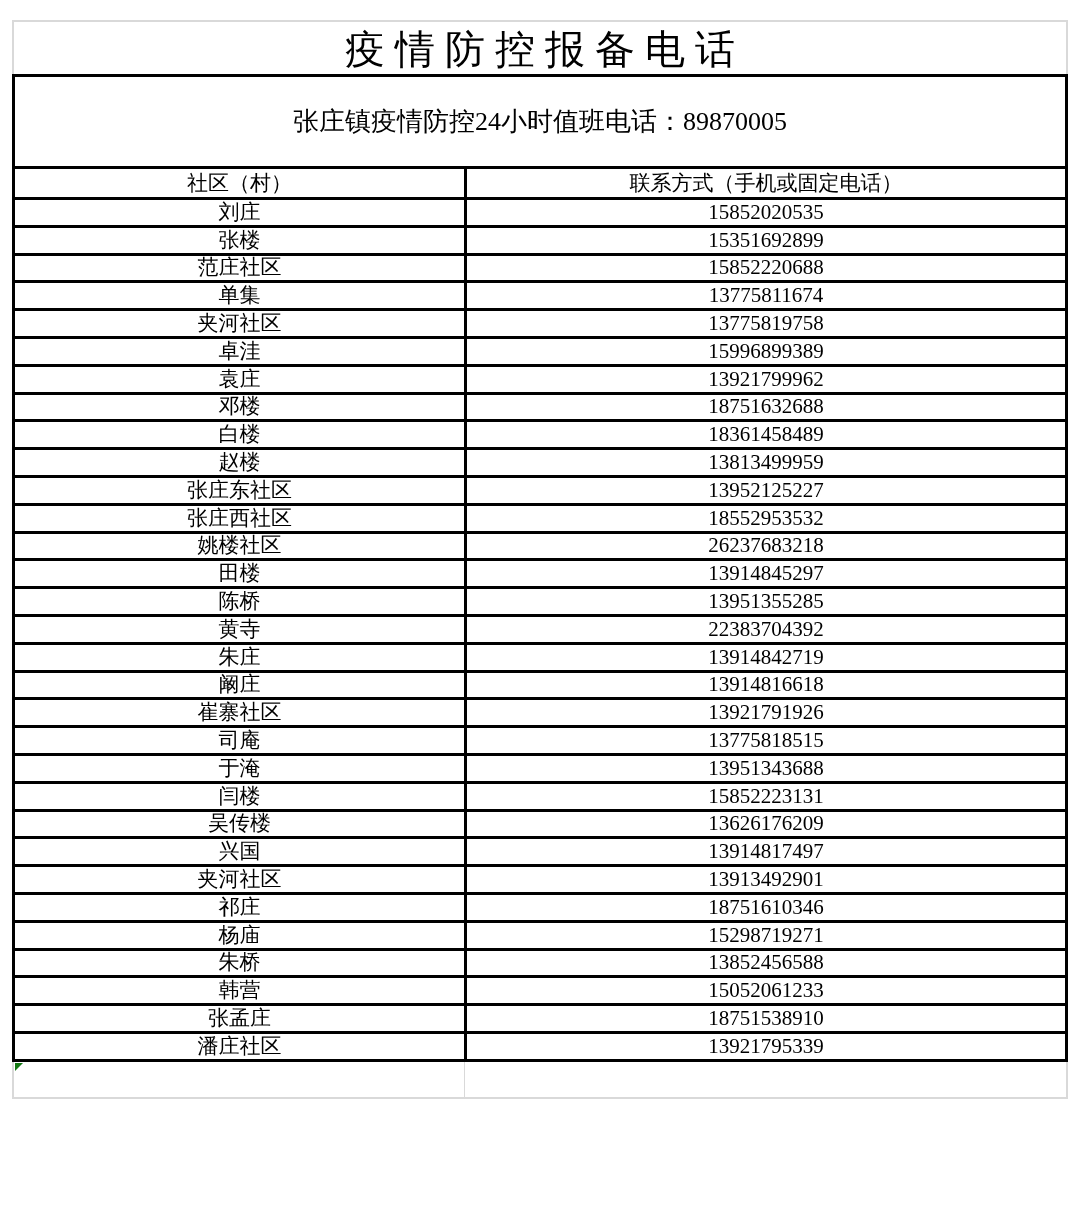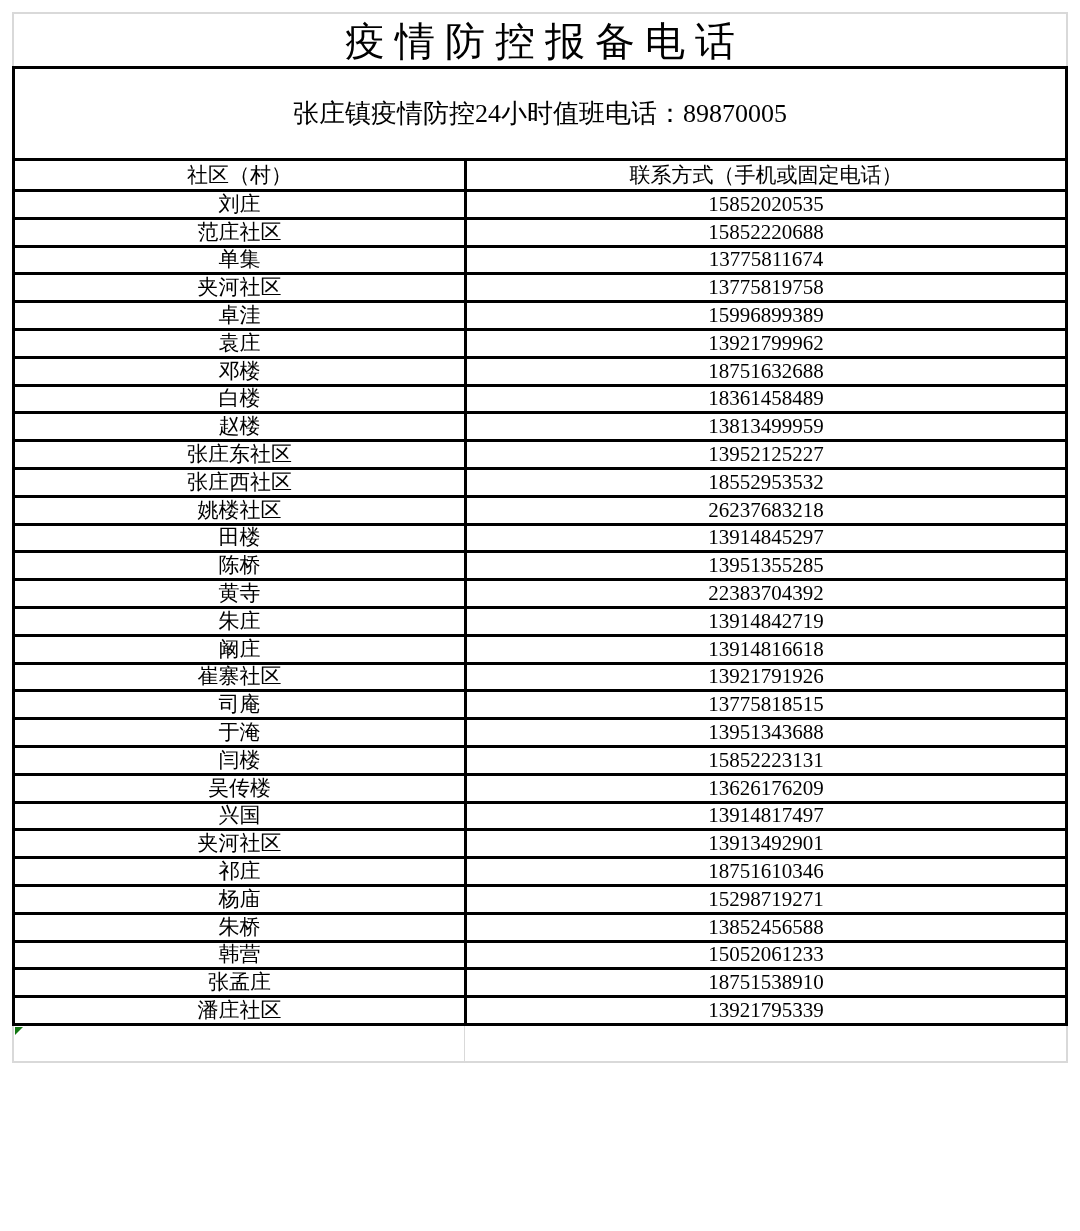--- a/index.html
+++ b/index.html
@@ -12,21 +12,21 @@
   * { box-sizing: border-box; }
   html, body {
     margin: 0; padding: 0;
     width: 1080px; height: 1231px;
     background: var(--background);
     color: var(--text);
     font-family: "Liberation Serif", "DejaVu Serif", serif;
   }
   .sheet {
     position: absolute;
-    left: 12px; top: 12px;
+    left: 12px; top: 20px;
     width: 1056px;
   }
   .title-block {
     border: 2px solid var(--sheet-border-gray);
     border-bottom: none;
     height: 54px;
     line-height: 56px;
     text-align: center;
     font-size: 40px;
     letter-spacing: 10px;
@@ -100,20 +100,24 @@
       <tr class="header-row">
         <th>社区（村）</th>
         <th>联系方式（手机或固定电话）</th>
       </tr>
 
     <tr class="data-row">
     <td>刘庄</td>
     <td>15852020535</td>
   </tr>
         <tr class="data-row">
+    <td>张楼</td>
+    <td>15351692899</td>
+  </tr>
+        <tr class="data-row">
     <td>范庄社区</td>
     <td>15852220688</td>
   </tr>
         <tr class="data-row">
     <td>单集</td>
     <td>13775811674</td>
   </tr>
         <tr class="data-row">
     <td>夹河社区</td>
     <td>13775819758</td>

